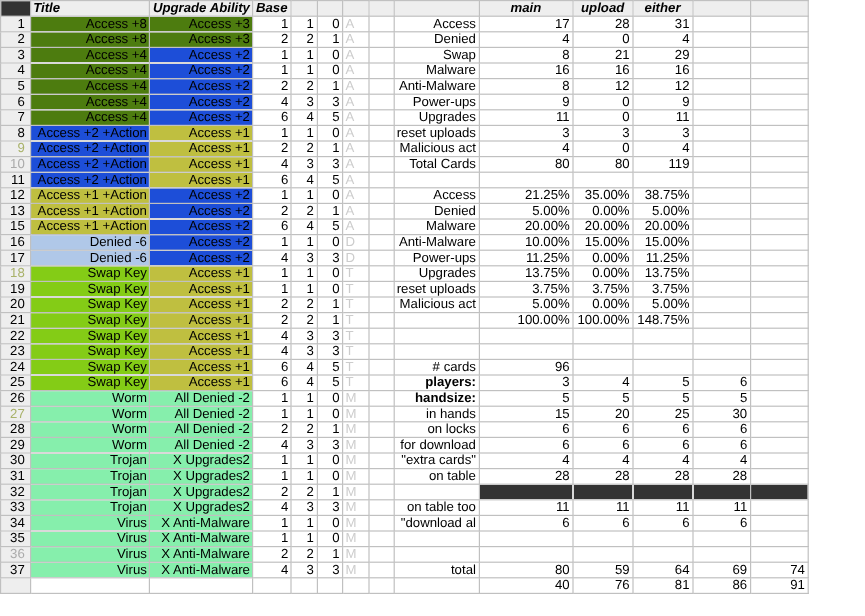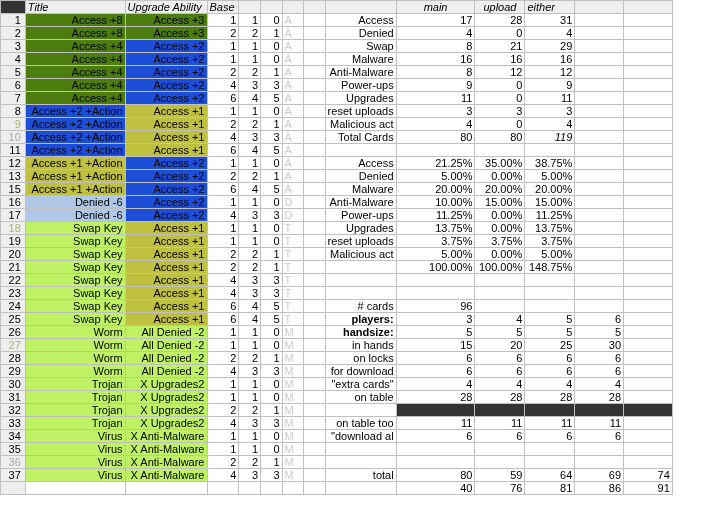--- a/index.html
+++ b/index.html
@@ -3,32 +3,32 @@
 <meta charset="utf-8">
 <style>
   html,body{margin:0;padding:0;font-family:Arial,Helvetica,sans-serif;font-size:11px;color:#000;background:#fff}
   table{border-collapse:collapse;table-layout:fixed}
   th,td{border:1px solid #c0c0c0;height:13px;padding:0 2px;overflow:hidden;white-space:nowrap;box-sizing:border-box}
   th{background:#eee;font-weight:normal;text-align:center}
   th.sel{background:#333;color:#fff}
   td.rh{background:#eee;text-align:right;color:#000;padding-right:4px}
   td.rh.y{color:#a9b26a}
   td.rh.g{color:#aaa}
-  .hdr{font-style:italic;text-align:left;font-weight:normal}
+  .hdr{font-style:italic;text-align:left;font-weight:bold}
   .r{text-align:right}
   .l{text-align:left}
   .b{font-weight:bold}
-  .i{font-style:italic}
+  .i{}
   .lt{color:#ccc}
   .bg-g1{background:#4d7c0f}
   .bg-g2{background:#1d4ed8}
   .bg-g3{background:#bfbf40}
   .bg-bl{background:#b0c8e8}
-  .bg-pu{background:#bef264}
-  .bg-rd{background:#bef264}
+  .bg-pu{background:#84cc16}
+  .bg-rd{background:#86efac}
   .bg-bk{background:#333}
 </style>
 </head>
 <body>
 
 <table id="grid">
     <colgroup>
       <col style="width:25px">
       <col style="width:100px">
       <col style="width:82px">
@@ -51,21 +51,21 @@
         <th class="hdr">Title</th>
         <th class="hdr">Upgrade Ability</th>
         <th class="hdr">Base</th>
         <th></th>
         <th></th>
         <th></th>
         <th></th>
         <th></th>
         <th class="hdr" style="text-align:center">main</th>
         <th class="hdr" style="text-align:center">upload</th>
-        <th class="hdr" style="text-align:left">either</th>
+        <th class="hdr" style="text-align:center">either</th>
         <th></th>
         <th></th>
       </tr>
       <tr>
         <td class="rh ">1</td>
         <td class="r bg-g1">Access +8</td>
         <td class="r bg-g1">Access +3</td>
         <td class="r">1</td>
         <td class="r">1</td>
         <td class="r">0</td>

